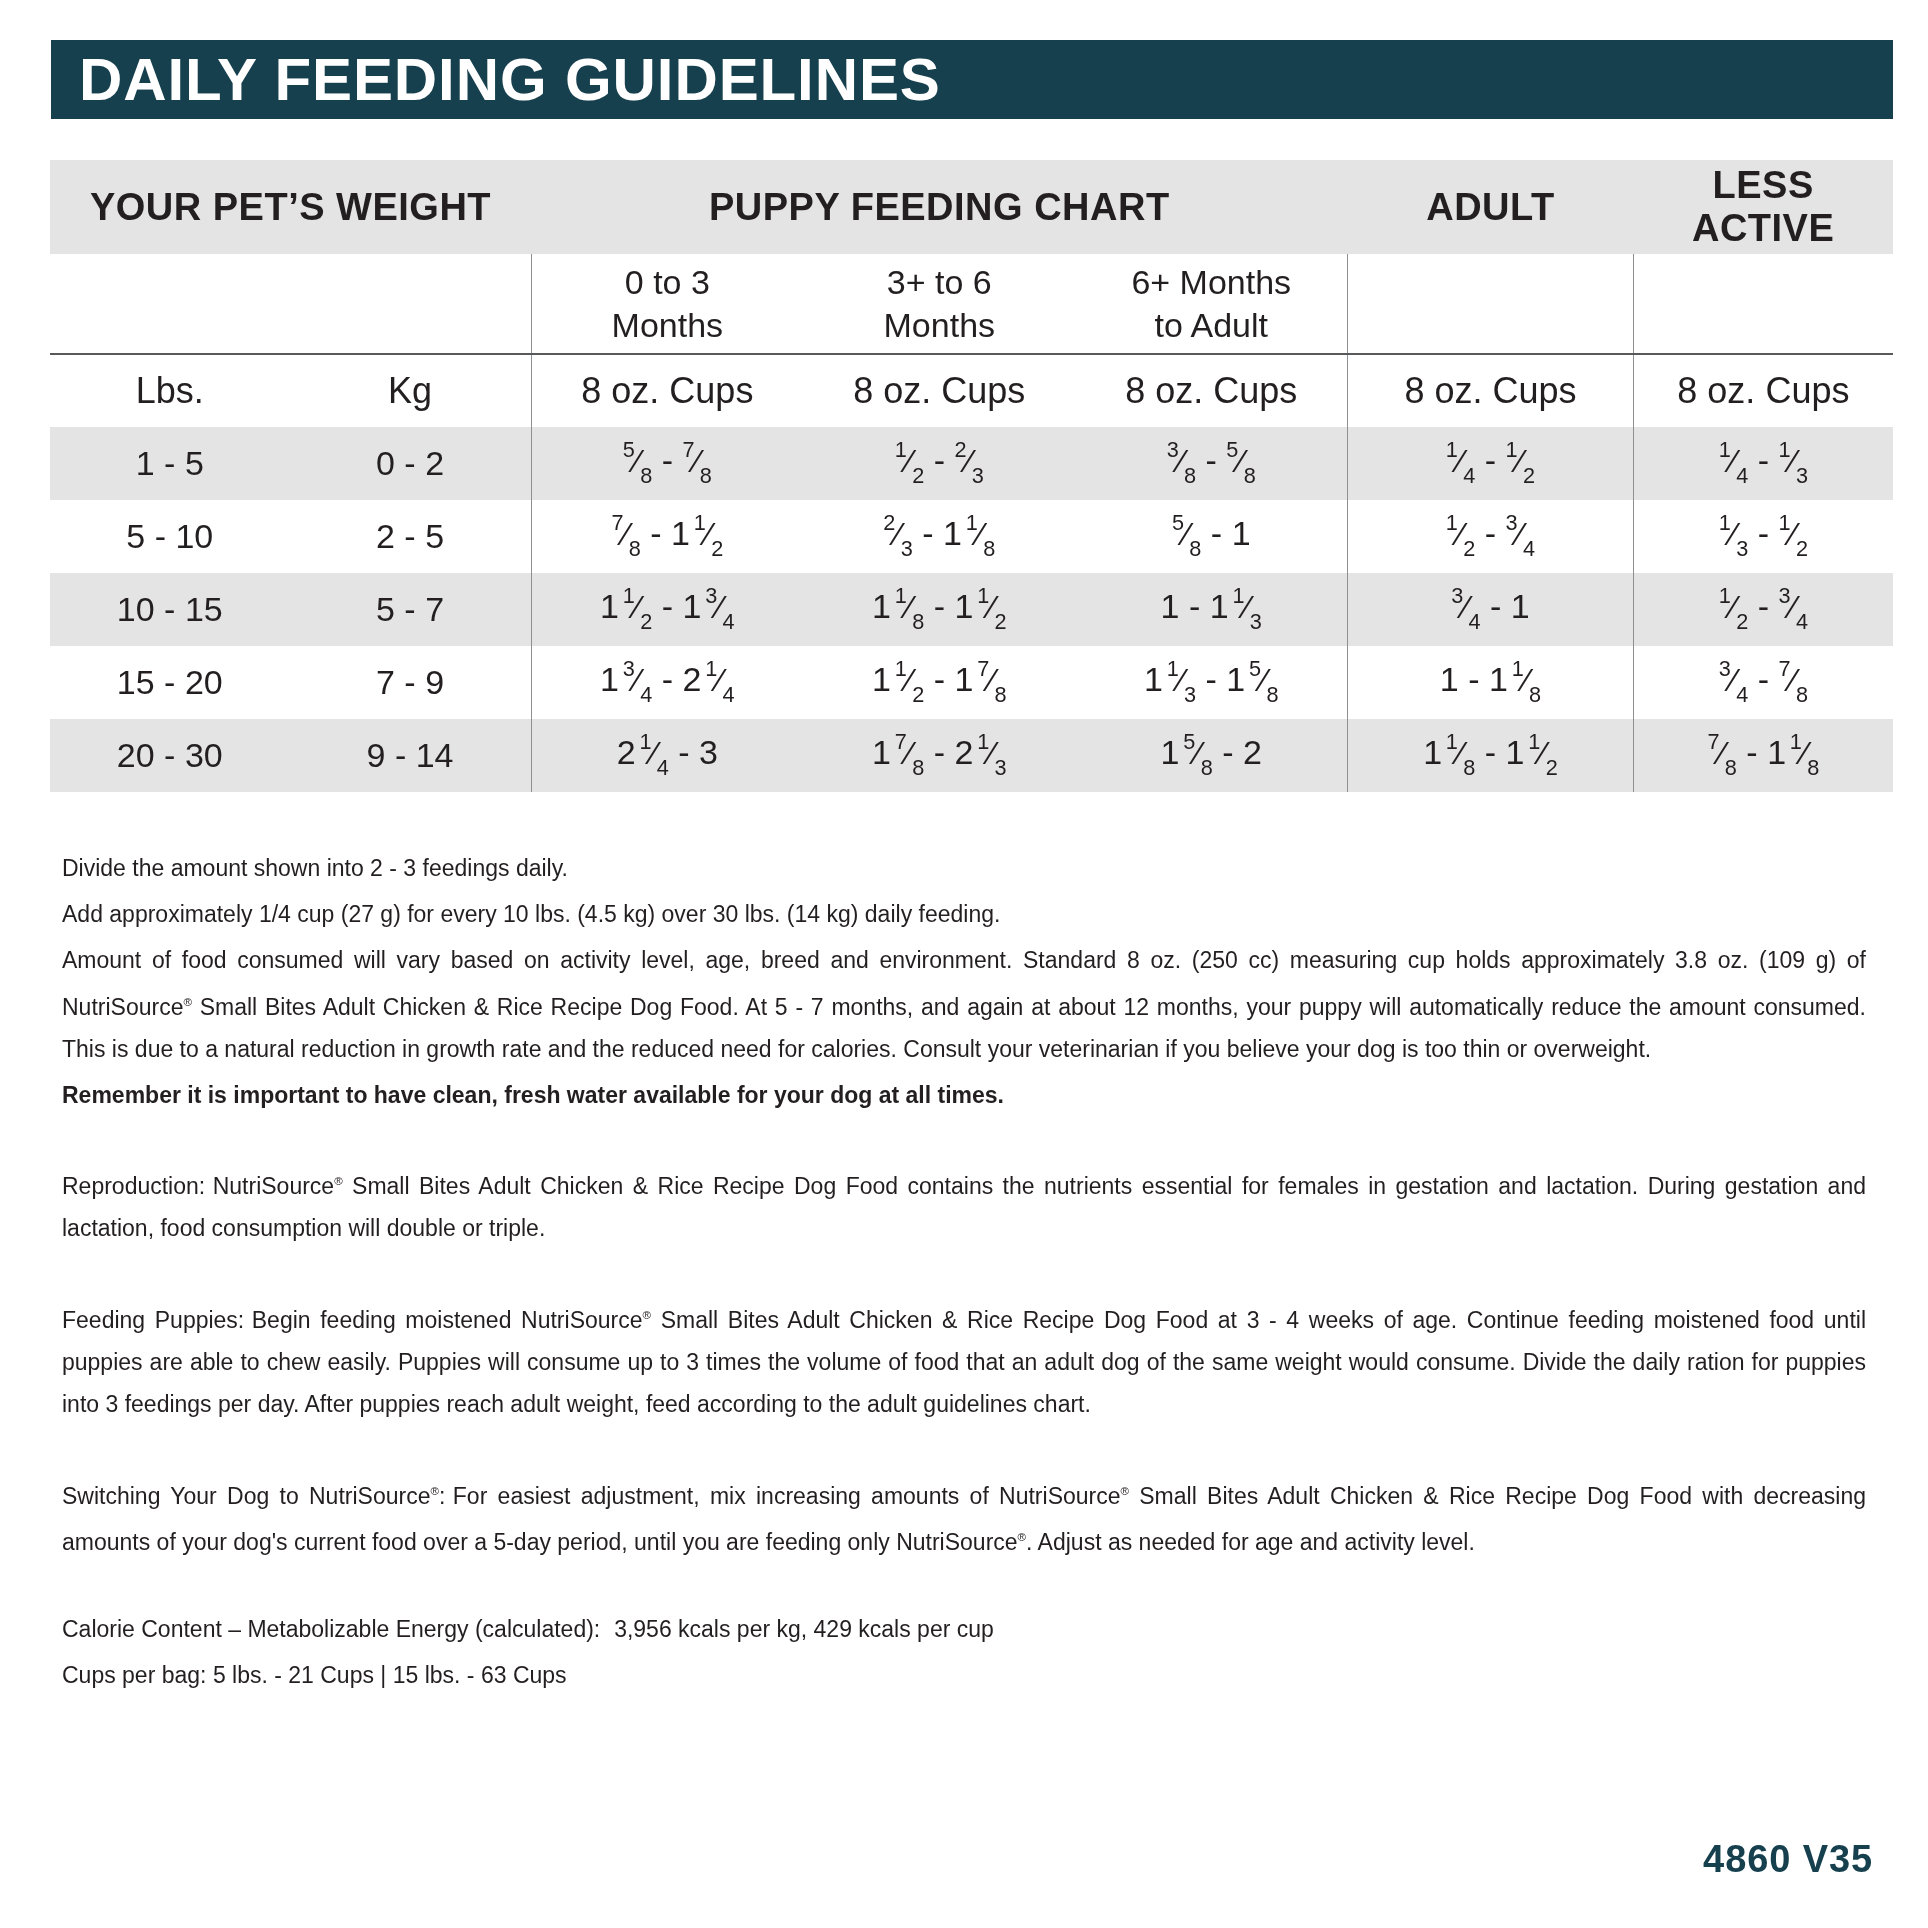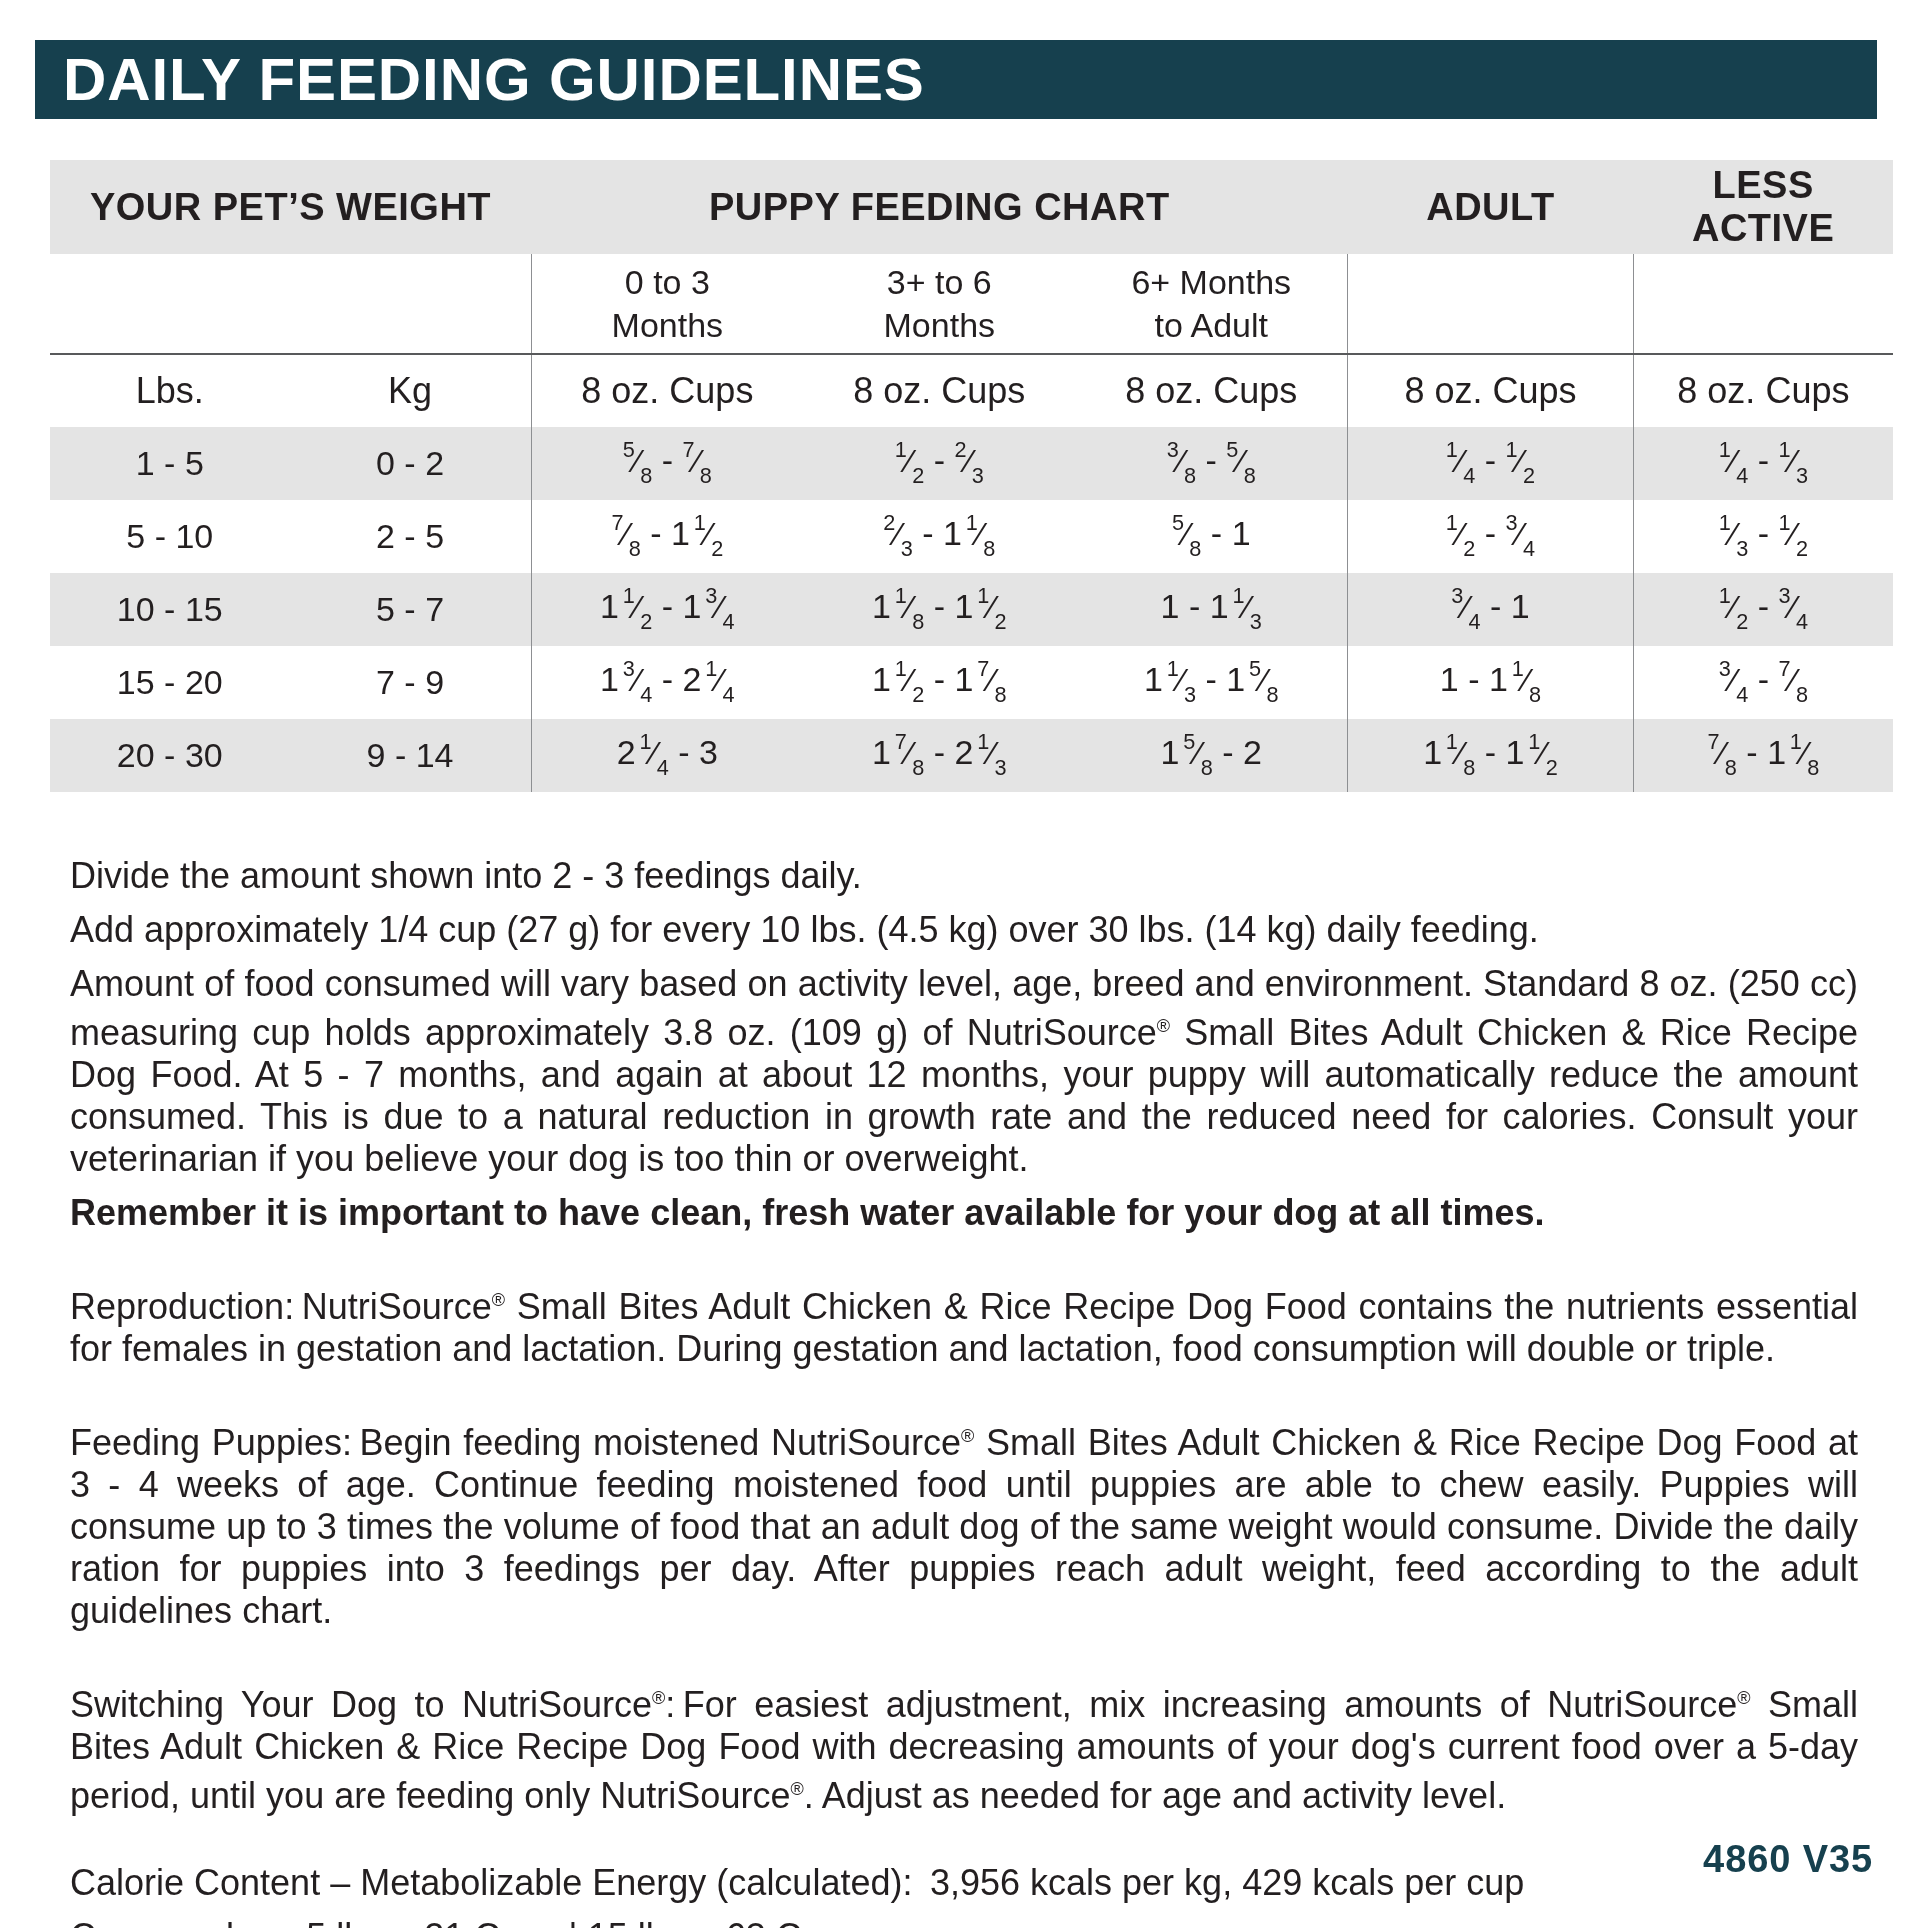--- a/index.html
+++ b/index.html
@@ -2,21 +2,21 @@
 <html style="font-size:15px"><head>
 <meta charset="utf-8">
 <style>
   html,body{margin:0;padding:0;}
   body{
     width:1928px;height:1928px;position:relative;background:#ffffff;
     font-family:"Liberation Sans", sans-serif;color:#231f20;overflow:hidden;
   }
   
   .banner{
-    position:absolute;left:35px;top:40px;width:1842px;height:79px;
+    position:absolute;left:51px;top:40px;width:1842px;height:79px;
     background:#16404e;display:flex;align-items:center;
   }
   .banner h1{
     margin:0 0 0 28px;color:#ffffff;font-size:60px;font-weight:800;letter-spacing:0.9px;
   }
   
   .tablewrap{position:absolute;left:50px;top:160px;width:1843px;}
   table{border-collapse:collapse;width:100%;table-layout:fixed;}
   th,td{text-align:center;vertical-align:middle;padding:4px;font-weight:normal;}
   tr.group th{background:#e4e4e4;height:68px;font-weight:800;font-size:38px;letter-spacing:0.5px;}
@@ -26,21 +26,21 @@
   tbody tr:nth-child(odd){background:#e4e4e4;}
   .bl{border-left:1.9px solid #8d8f92;}
   
   .fr{display:inline-block;white-space:nowrap;}
   .fr sup{font-size:21.7px;vertical-align:15px;}
   .fr .sl{font-size:32px;}
   .fr sub{font-size:21.7px;vertical-align:-11.3px;}
   .wh + .fr{margin-left:3.8px;}
   
   .copy{position:absolute;left:58px;right:58px;top:843px;}
-  .copy p{margin:12px;font-size:36px;line-height:42px;}
+  .copy p{margin:4px;font-size:23px;line-height:42px;}
   .justify{text-align:justify;}
   .bold{font-weight:bold;}
   .sect{margin-top:45px !important;}
   .sect b,.lbl{font-weight:normal;}
   .sect b{margin-right:7.5px;}
   sup.reg{font-size:.5em;vertical-align:super;}
   
   .footer{
     position:absolute;right:55px;top:1838px;
     font-size:38px;font-weight:800;color:#16404e;letter-spacing:0.9px;

